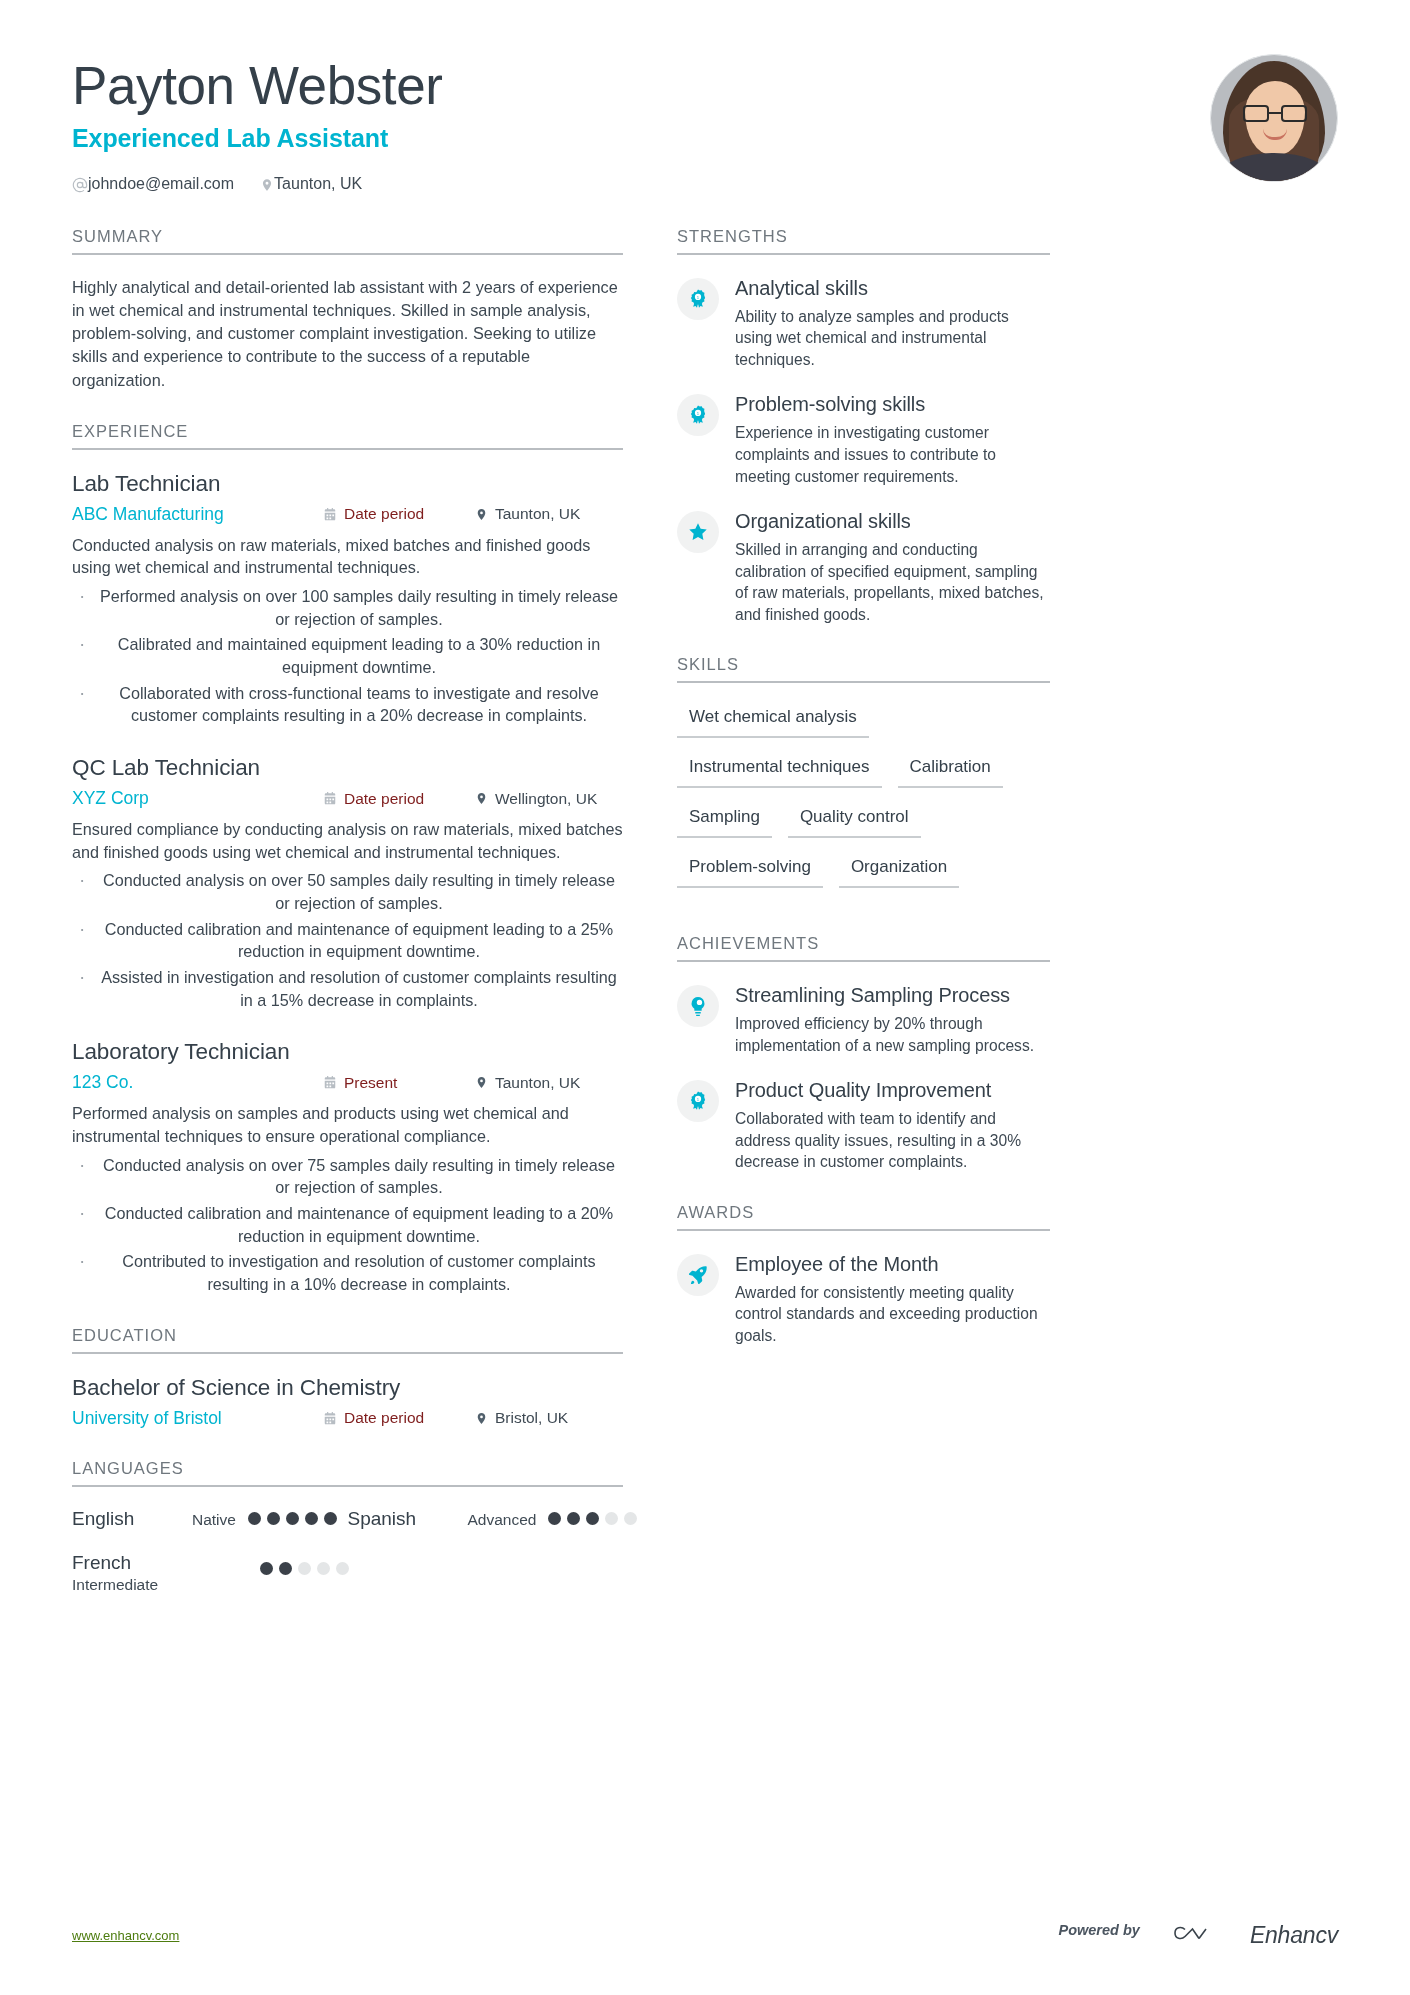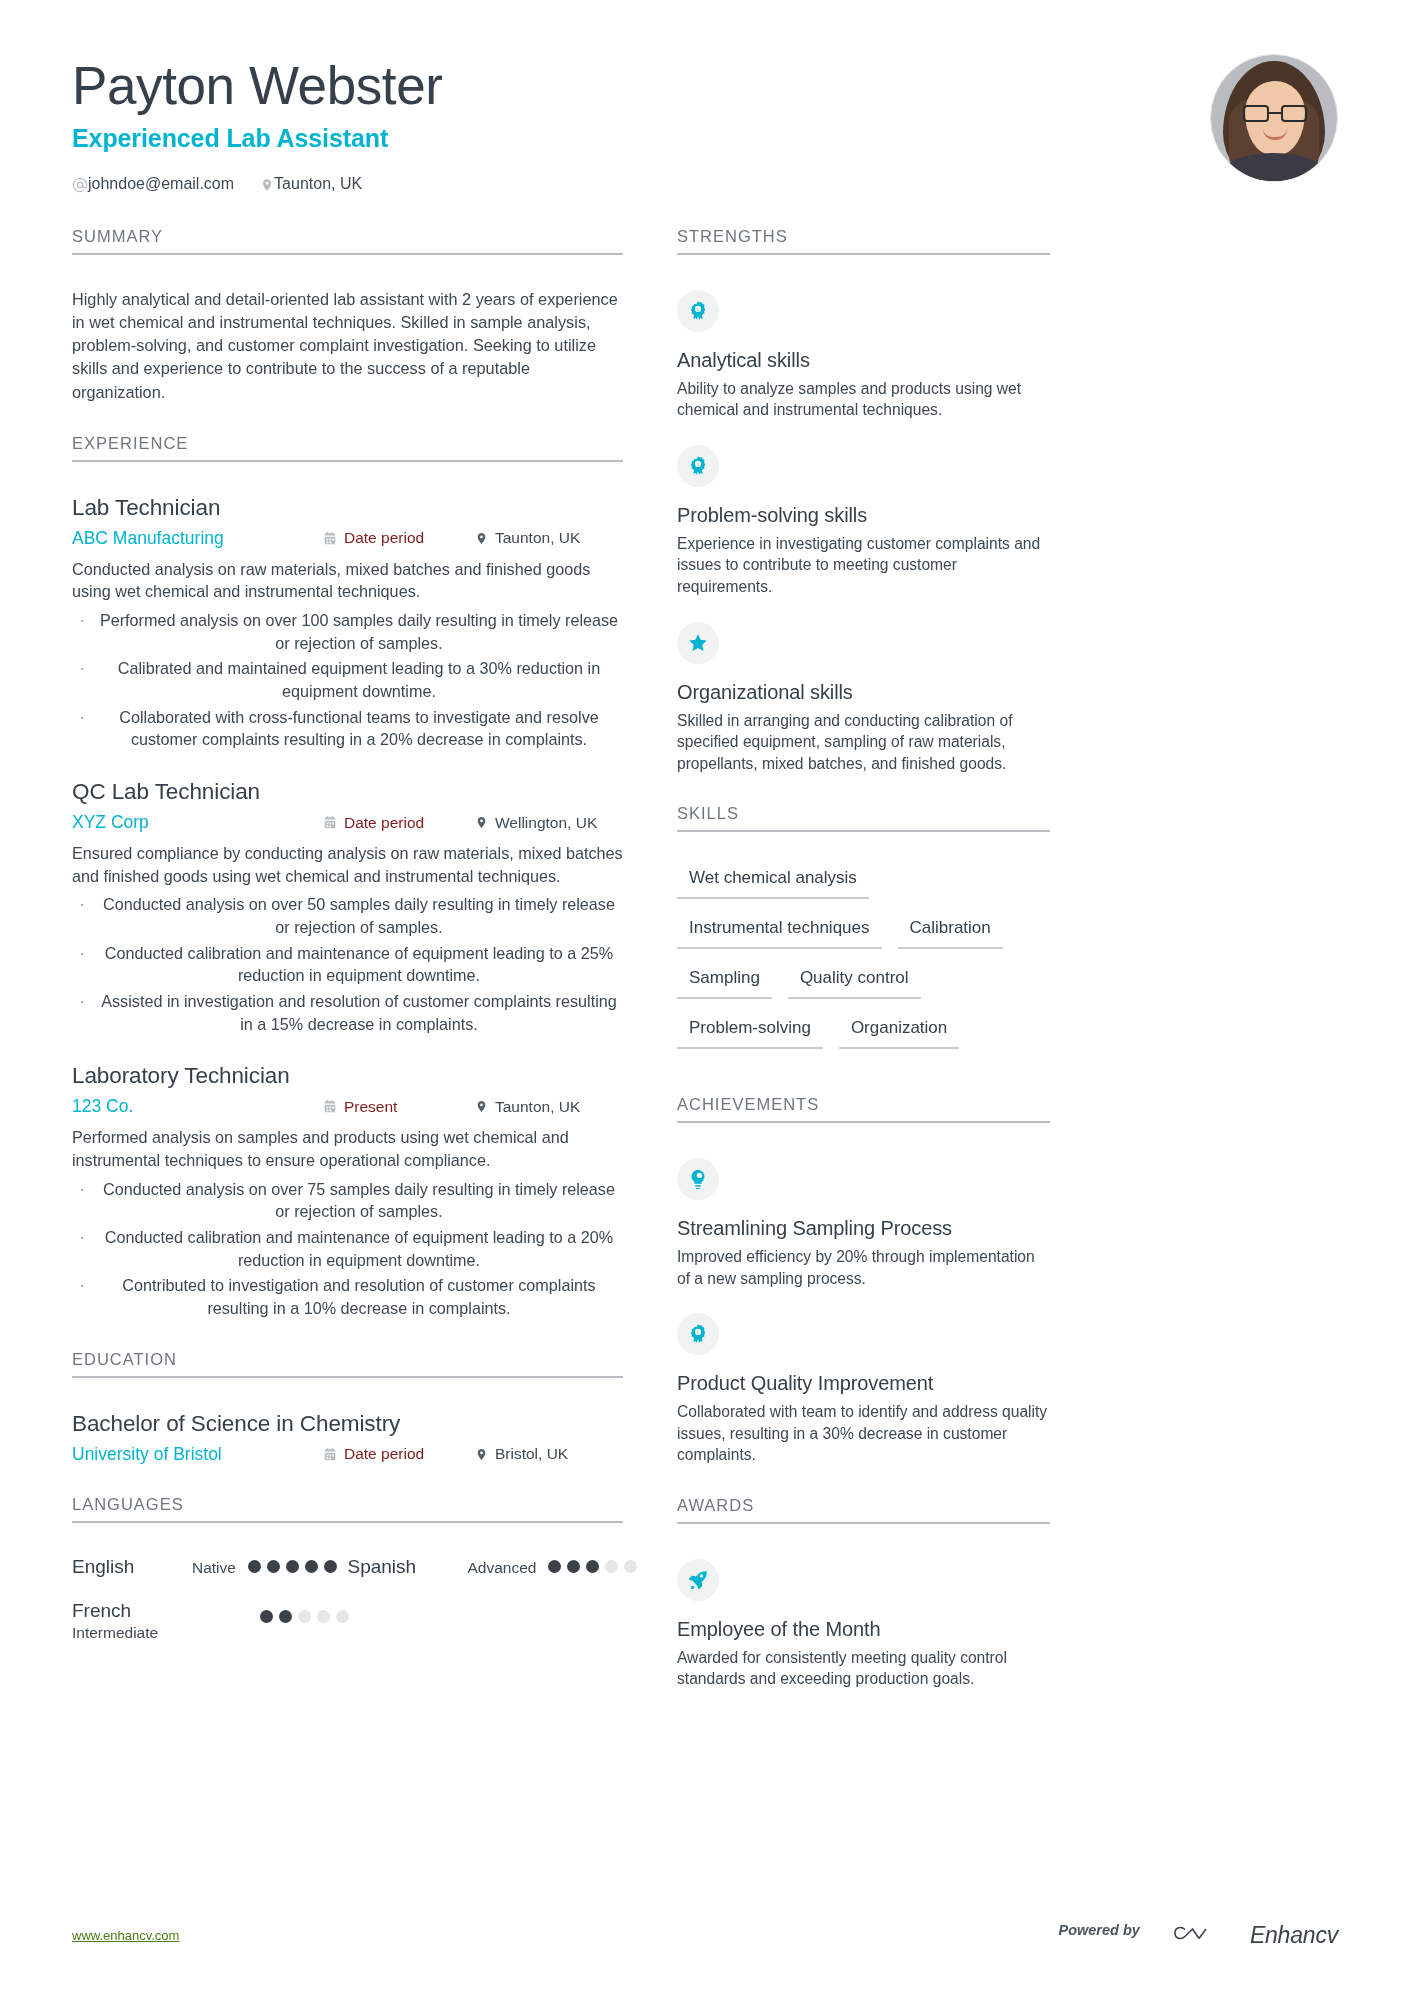--- a/index.html
+++ b/index.html
@@ -116,21 +116,21 @@
   .sec-title {
     font-size: 16.5px;
     letter-spacing: 1.0px;
     color: #6f777e;
     font-weight: 400;
     text-transform: uppercase;
     padding-bottom: 7px;
     border-bottom: 2.5px solid #b9bdc1;
   }
   .sec { margin-bottom: 30px; }
-  .sec-body { padding-top: 33px; }
+  .sec-body { padding-top: 21px; }
 
   
   .summary-text {
     font-size: 16.3px;
     line-height: 1.42;
     color: #3d4852;
   }
 
   
   .job { margin-bottom: 28px; }
@@ -216,21 +216,20 @@
   .lang-item.stacked { flex-direction: row; align-items: flex-start; }
   .lang-item.stacked .lang-block { width: 120px; flex: none; }
   .lang-item.stacked .lang-sub { font-size: 15.5px; color: #3f4a54; margin-top: 2px; }
   .lang-item.stacked .dots { margin-left: 68px; margin-top: 10px; }
 
   
   .rc-item {
     display: flex;
     gap: 16px;
     margin-bottom: 22px;
-    flex-direction: column;
   }
   .rc-item:last-child { margin-bottom: 6px; }
   .rc-icon {
     width: 42px; height: 42px;
     border-radius: 50%;
     background: #f1f2f2;
     flex: none;
     display: flex; align-items: center; justify-content: center;
     margin-top: 2px;
   }

